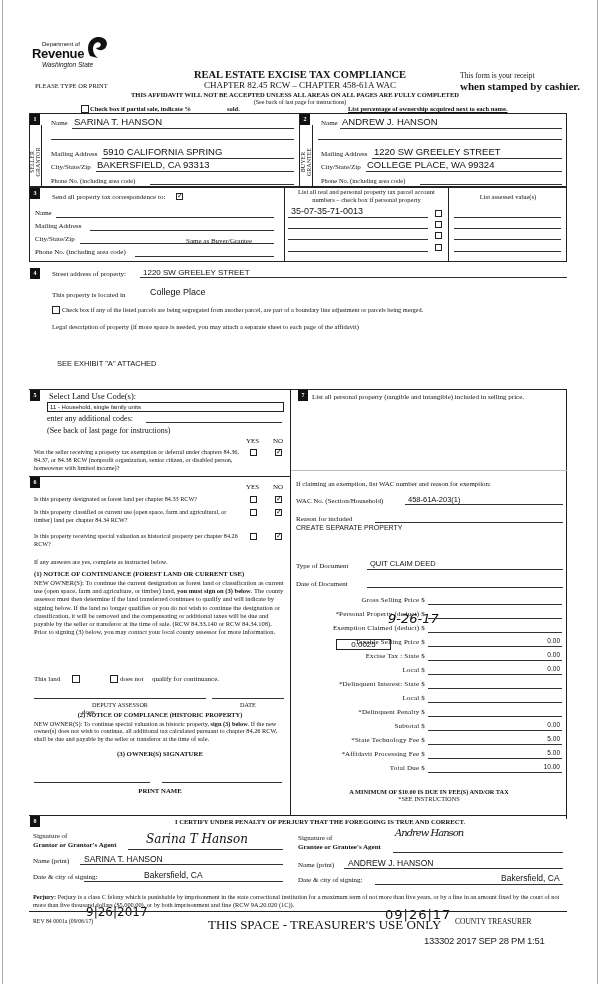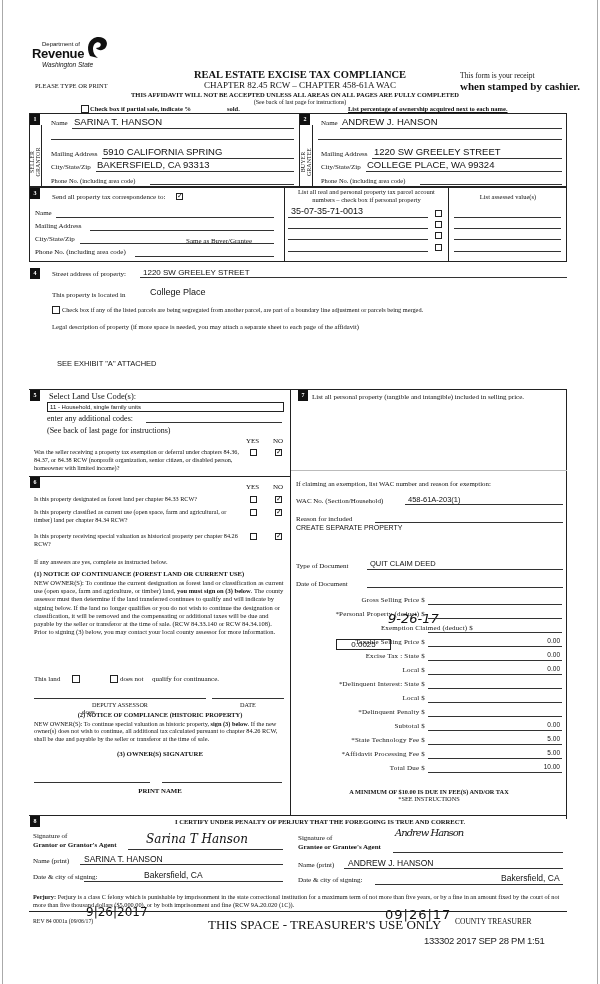--- a/index.html
+++ b/index.html
@@ -209,21 +209,21 @@
 <div class="abs hw" style="left:388px;top:572px;font-size:13px;">9-26-17</div>
 <div class="ln" style="left:367px;top:587px;width:196px;"></div>
 
 <div id="fee-area">
     <div class="abs r" style="left: 292px; top: 596px; width: 133px; font-size: 7px; letter-spacing: 0.2px;">Gross Selling Price $</div>
     <div class="ln" style="left: 428px; top: 604px; width: 134px;"></div>
     <div class="abs sans r" style="left: 430px; top: 595px; width: 130px; font-size: 6.5px;"></div>
     <div class="abs r" style="left: 292px; top: 610px; width: 133px; font-size: 7px; letter-spacing: 0.2px;">*Personal Property (deduct) $</div>
     <div class="ln" style="left: 428px; top: 618px; width: 134px;"></div>
     <div class="abs sans r" style="left: 430px; top: 609px; width: 130px; font-size: 6.5px;"></div>
-    <div class="abs r" style="left: 292px; top: 624px; width: 133px; font-size: 7px; letter-spacing: 0.2px; padding-left: 48px;">Exemption Claimed (deduct) $</div>
+    <div class="abs r" style="left: 292px; top: 624px; width: 133px; font-size: 7px; letter-spacing: 0.2px;">Exemption Claimed (deduct) $</div>
     <div class="ln" style="left: 428px; top: 632px; width: 134px;"></div>
     <div class="abs sans r" style="left: 430px; top: 623px; width: 130px; font-size: 6.5px;"></div>
     <div class="abs r" style="left: 292px; top: 638px; width: 133px; font-size: 7px; letter-spacing: 0.2px;">Taxable Selling Price $</div>
     <div class="ln" style="left: 428px; top: 646px; width: 134px;"></div>
     <div class="abs sans r" style="left: 430px; top: 637px; width: 130px; font-size: 6.5px;">0.00</div>
     <div class="abs r" style="left: 292px; top: 652px; width: 133px; font-size: 7px; letter-spacing: 0.2px;">Excise Tax : State $</div>
     <div class="ln" style="left: 428px; top: 660px; width: 134px;"></div>
     <div class="abs sans r" style="left: 430px; top: 651px; width: 130px; font-size: 6.5px;">0.00</div>
     <div class="abs r" style="left: 292px; top: 666px; width: 133px; font-size: 7px; letter-spacing: 0.2px;">Local $</div>
     <div class="ln" style="left: 428px; top: 674px; width: 134px;"></div>

